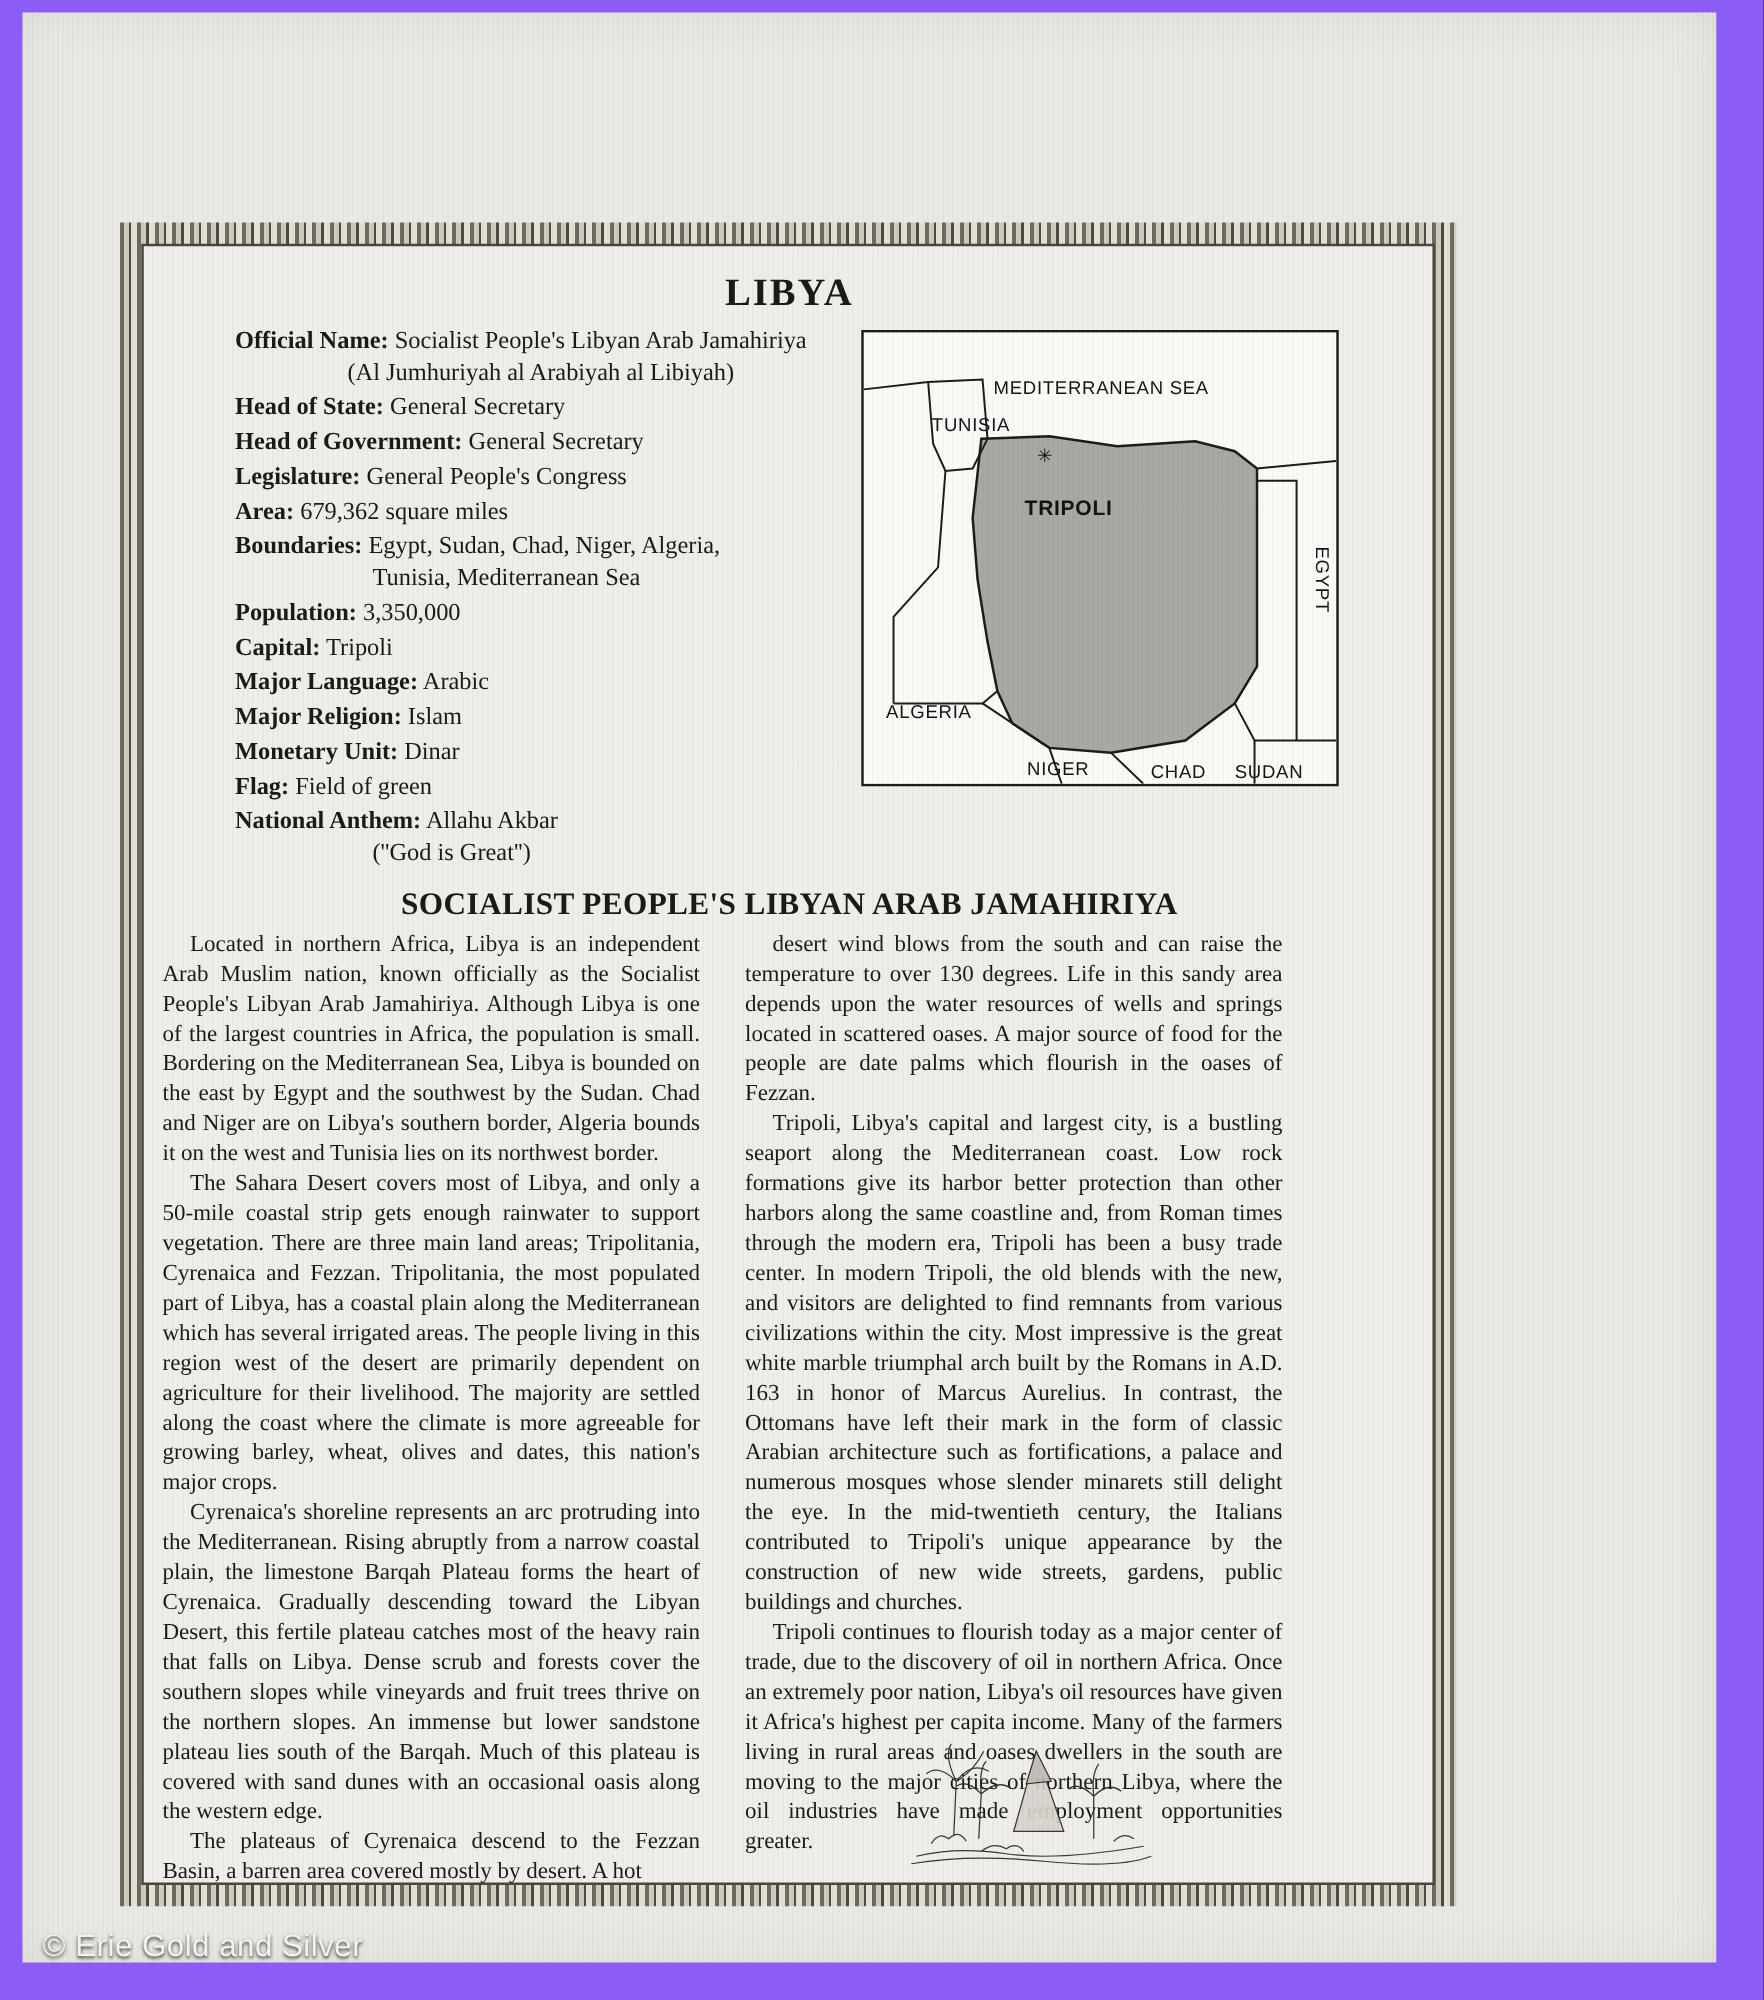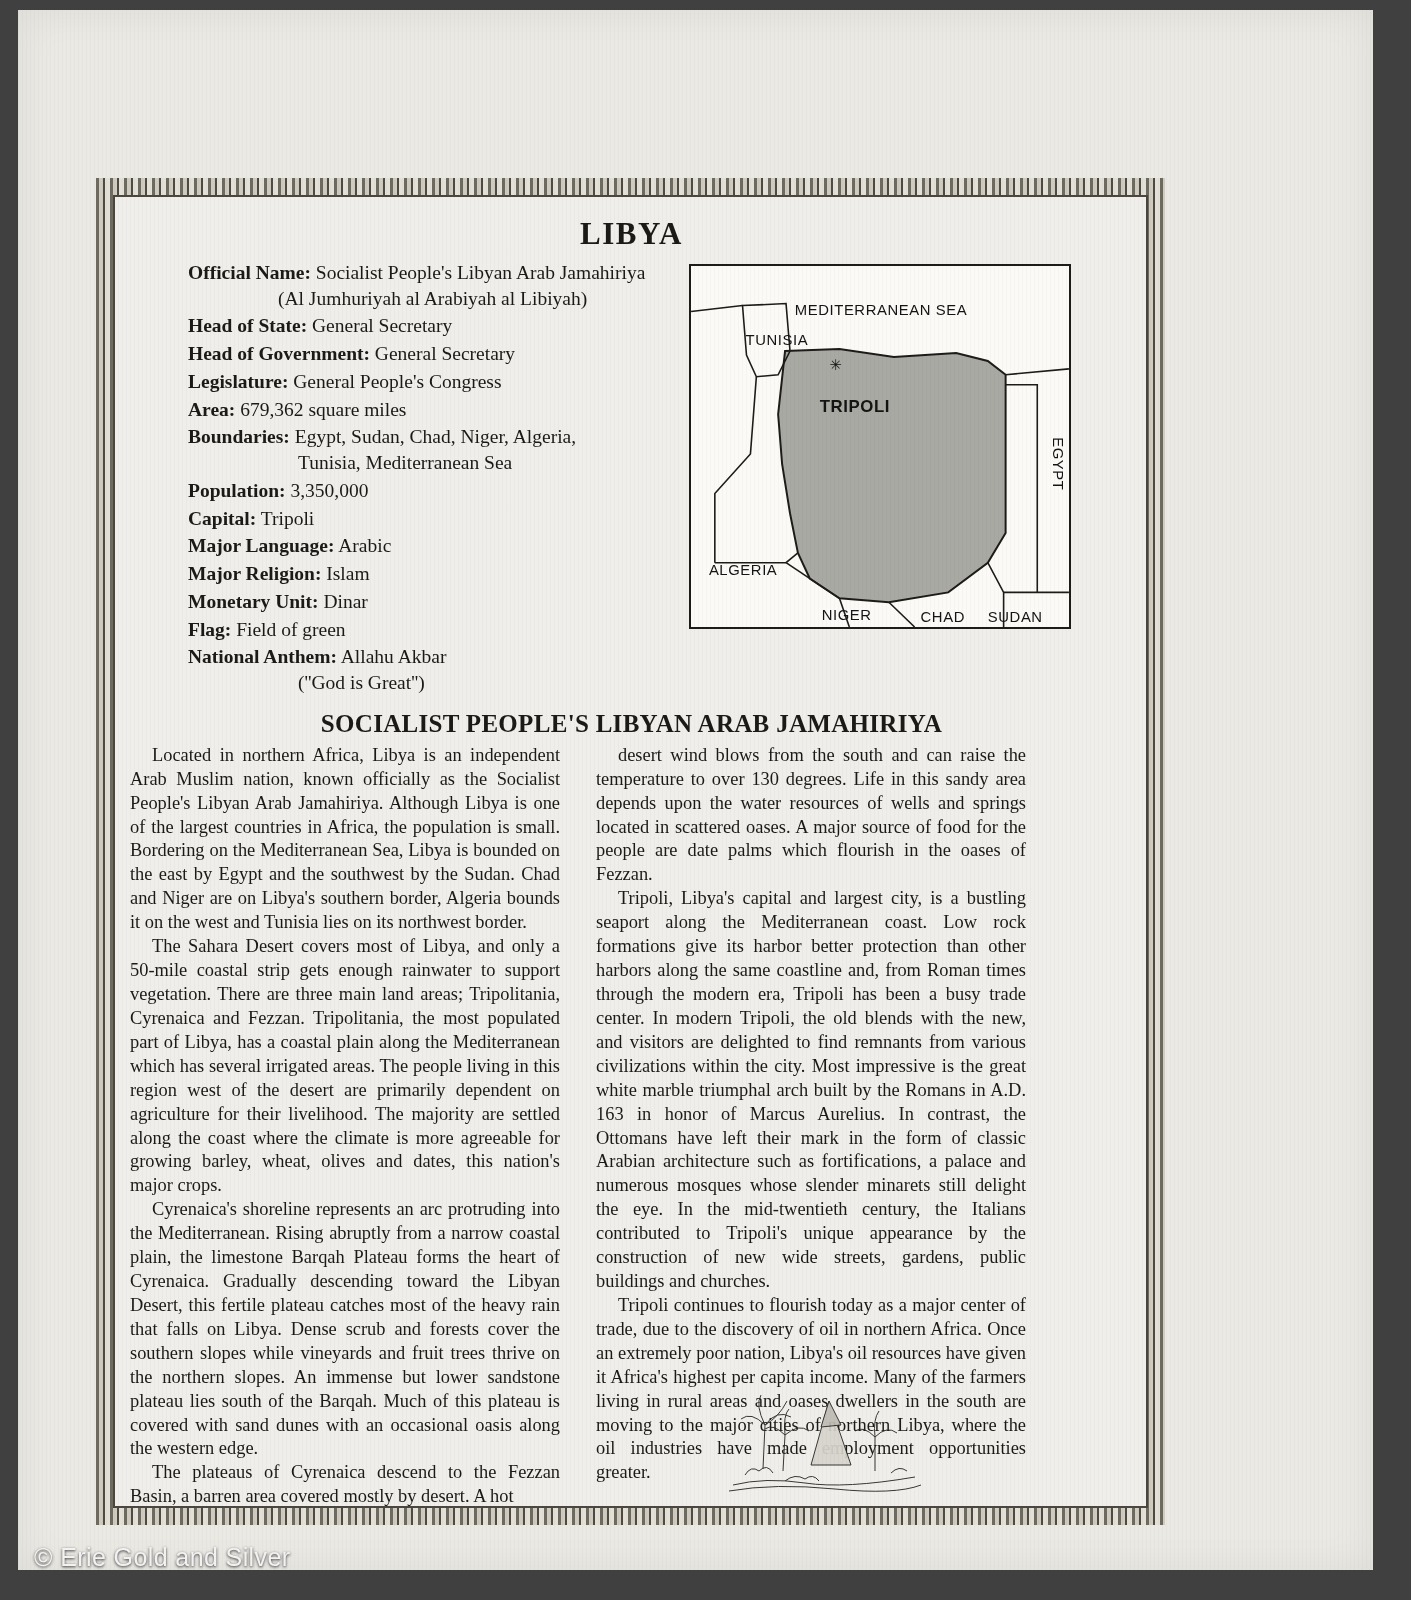--- a/index.html
+++ b/index.html
@@ -11,21 +11,21 @@
     width: 1411px;
     height: 1600px;
     position: relative;
     overflow: hidden;
     font-family: "Liberation Serif", serif;
   }
   
   .photo {
     position: absolute;
     inset: 0;
-    background: #404040;
+    background: #8b5cf6;
   }
   
   .page {
     position: absolute;
     left: 18px;
     top: 10px;
     width: 1355px;
     height: 1560px;
     background: #ebe9e4;
     box-shadow: inset 0 0 40px rgba(0,0,0,0.06);

